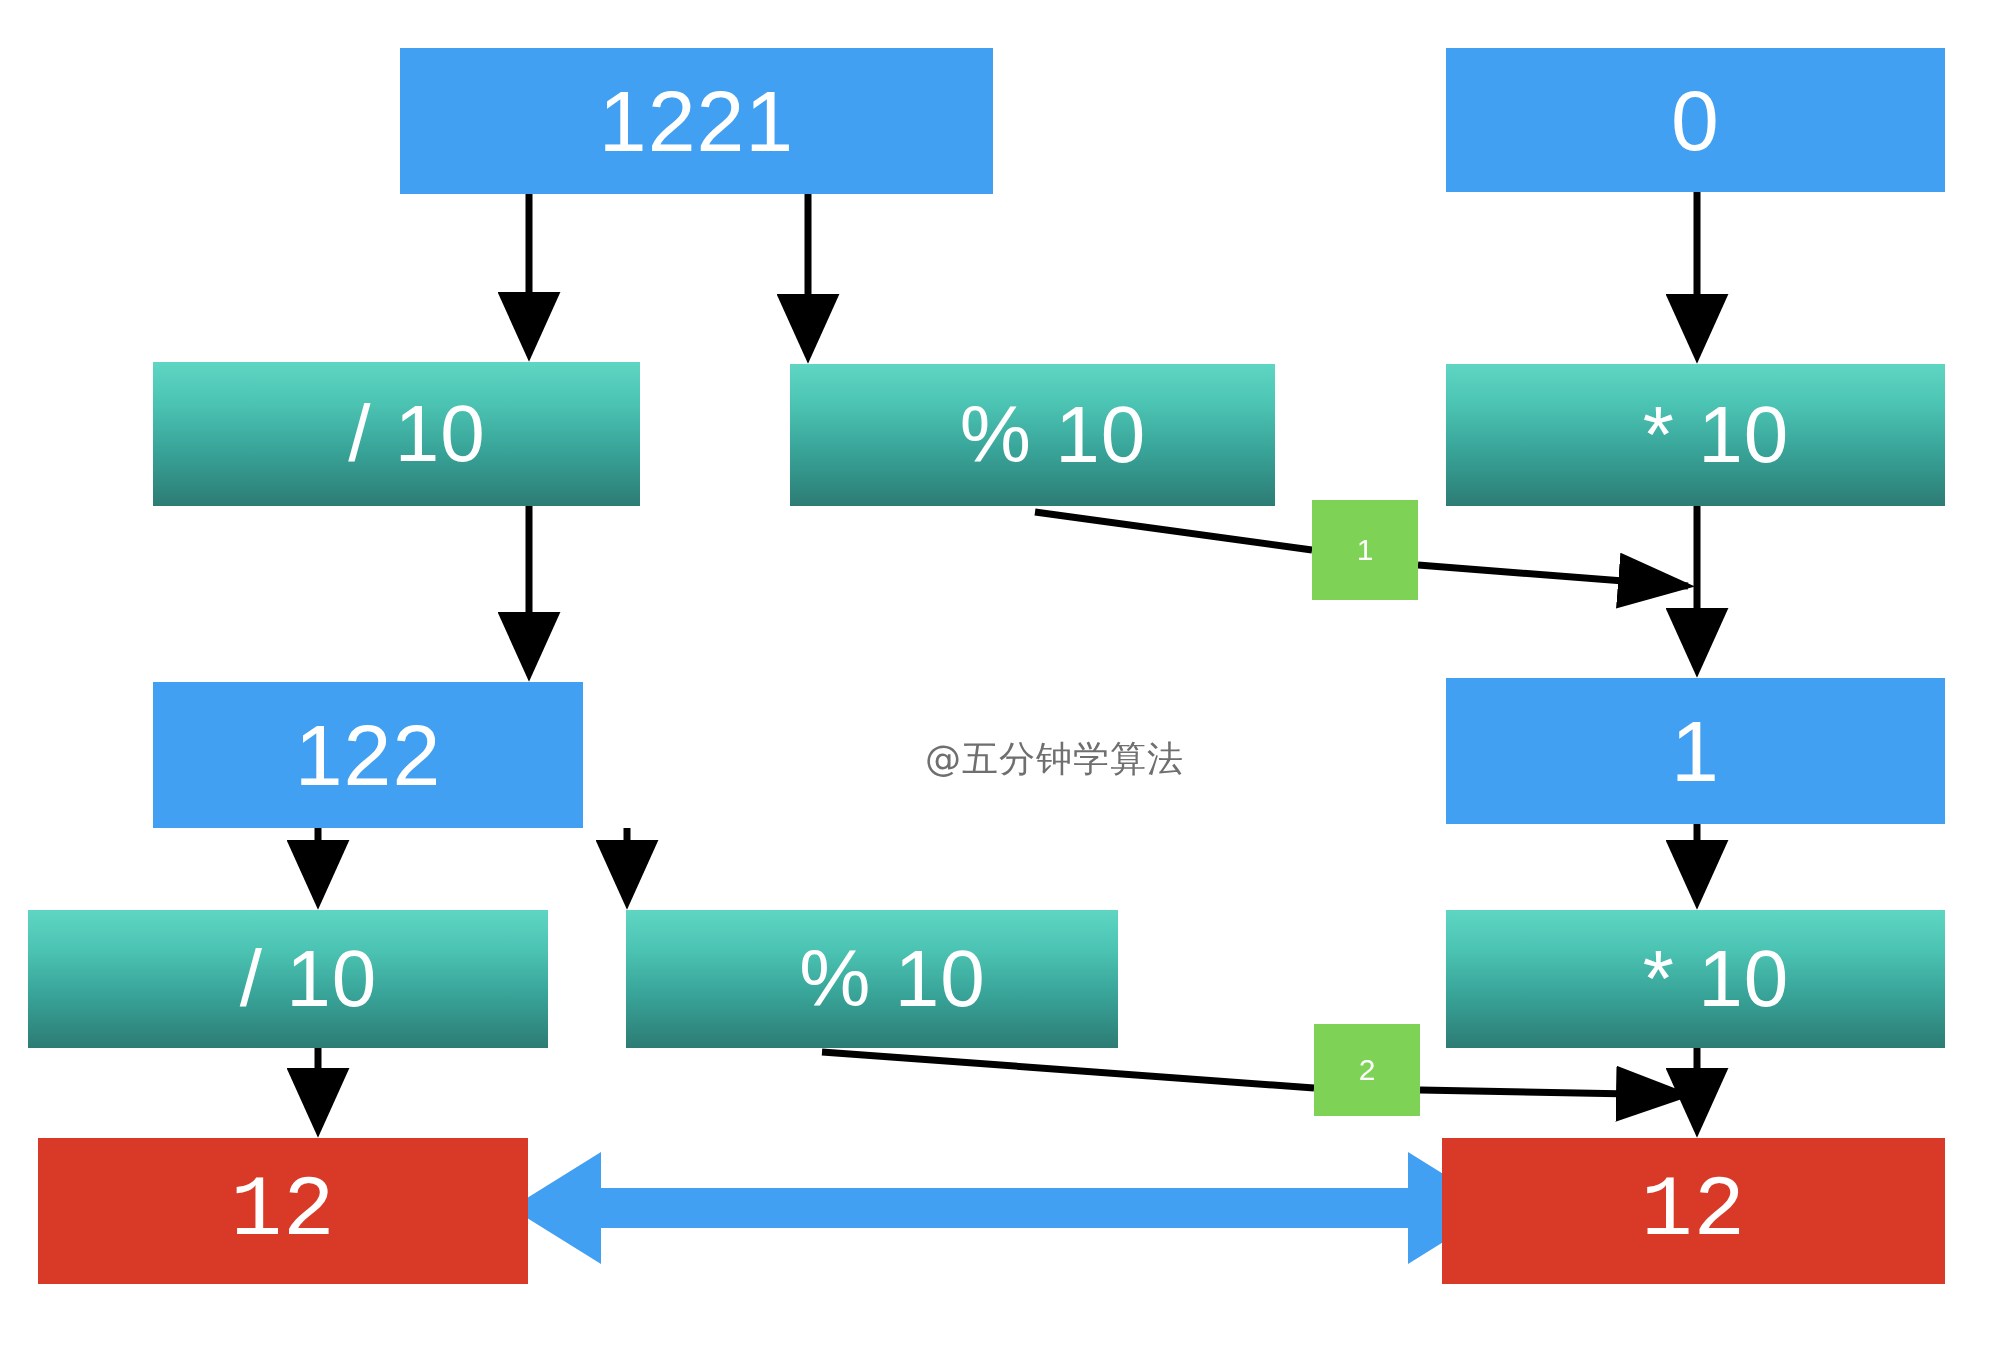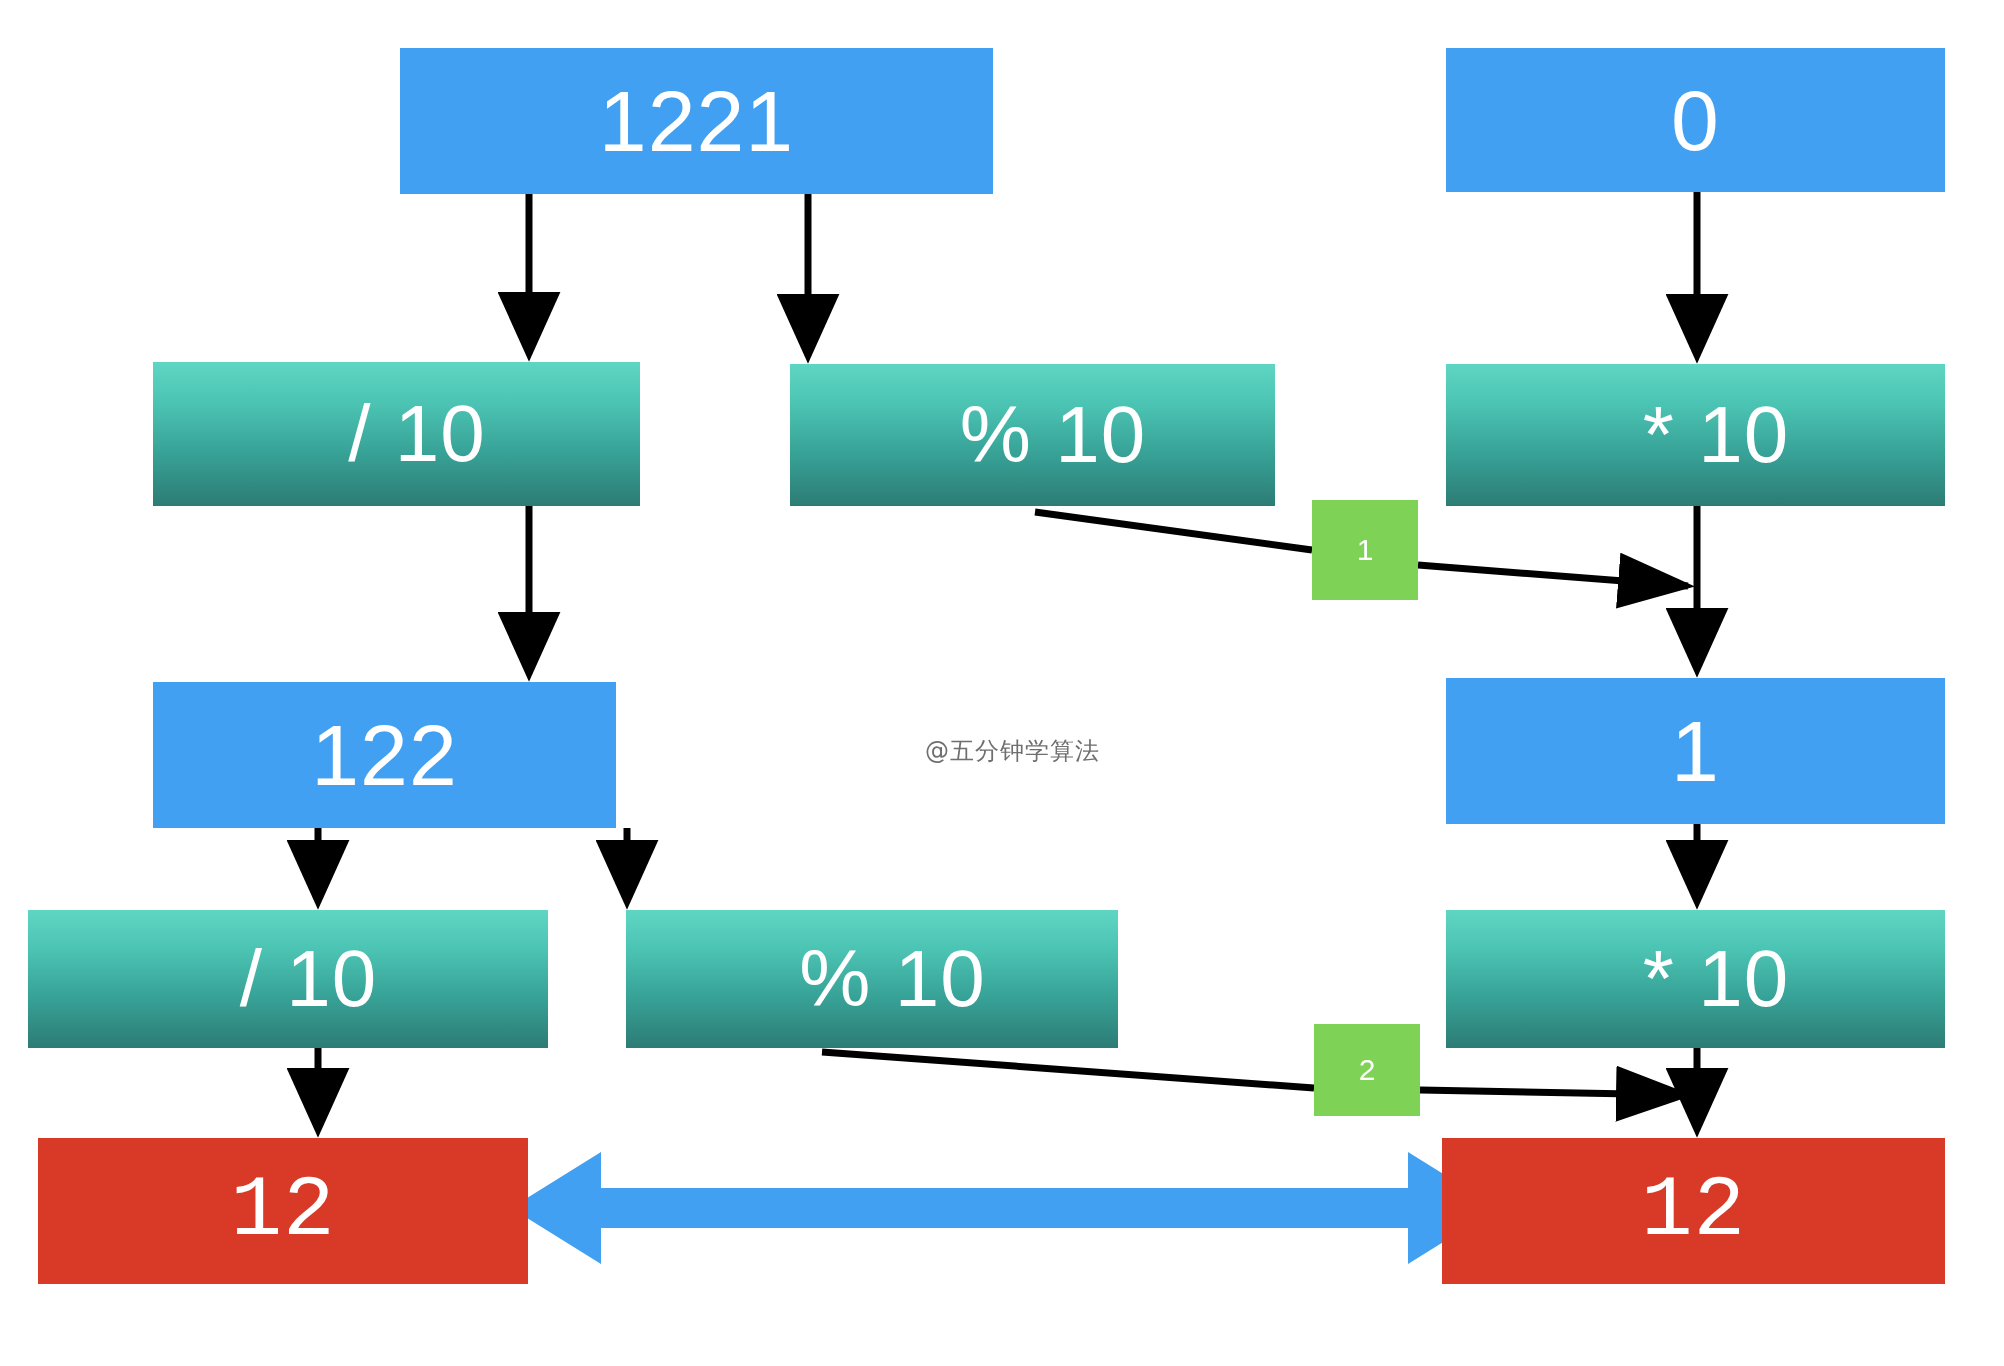--- a/index.html
+++ b/index.html
@@ -41,21 +41,21 @@
     font-family: Liberation Mono, monospace;
   }
   .node-green {
     background: #7ed357;
     font-size: 30px;
     letter-spacing: 0;
   }
   .watermark {
     position: absolute;
     color: #6f6f6f;
-    font-size: 24px;
+    font-size: 36px;
     font-family: "DejaVu Sans", "Liberation Sans", sans-serif;
     letter-spacing: 1px;
     white-space: nowrap;
     user-select: none;
   }
   #edges {
     position: absolute;
     left: 0;
     top: 0;
     width: 2004px;
@@ -147,21 +147,21 @@
   </div>
 
   <div class="node node-blue" style="left:1446px;top:48px;width:499px;height:144px;">
     <span>0</span>
   </div>
 
   <div class="node node-teal" style="left:1446px;top:364px;width:499px;height:142px;">
     <span>* 10</span>
   </div>
 
-  <div class="node node-blue" style="left:153px;top:682px;width:463px;height:146px;">
+  <div class="node node-blue" style="left:153px;top:682px;width:430px;height:146px;">
     <span>122</span>
   </div>
 
   <div class="node node-blue" style="left:1446px;top:678px;width:499px;height:146px;">
     <span>1</span>
   </div>
 
   <div class="node node-teal" style="left:28px;top:910px;width:520px;height:138px;">
     <span>/ 10</span>
   </div>

